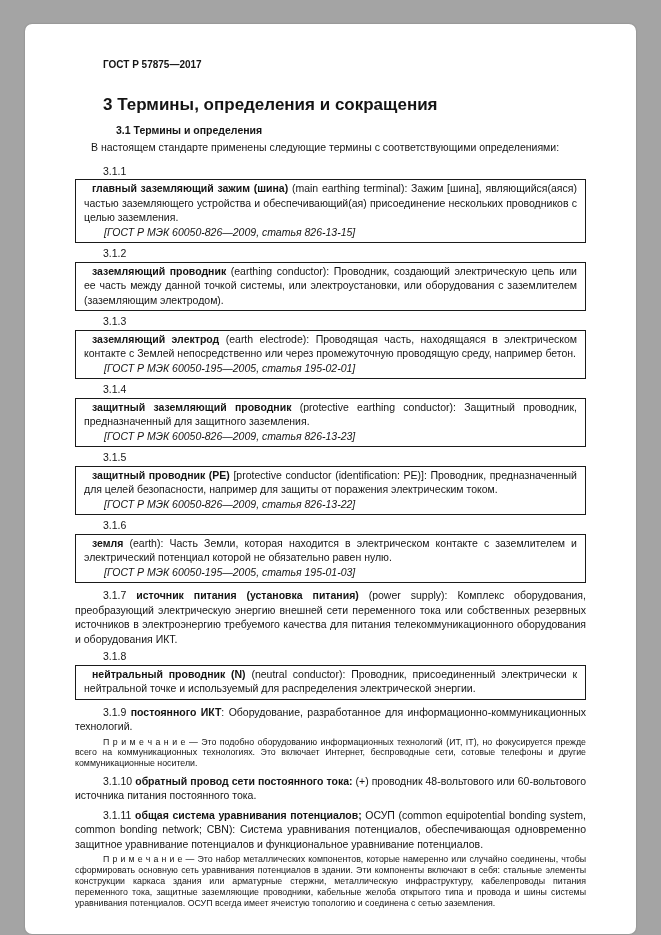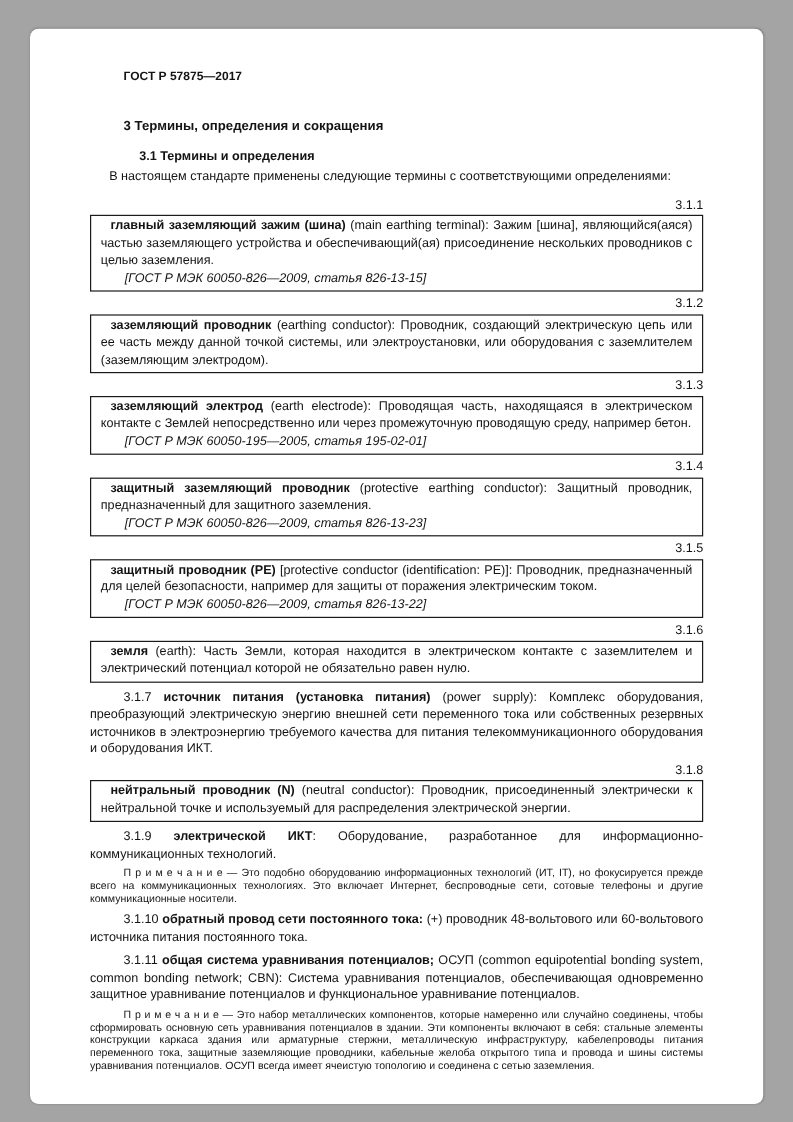--- a/index.html
+++ b/index.html
@@ -27,37 +27,36 @@
   }
   p { margin: 0; font-size: 10.5px; line-height: 14.5px; }
   b { font-weight: bold; }
   .doc-header {
     font-weight: bold;
     font-size: 10px;
     margin: 0 0 0 28px;
   }
   .section-title {
     font-weight: bold;
-    font-size: 11px;
+    font-size: 17px;
     line-height: 14px;
     margin: 25px 0 11px 28px;
   }
   .subsection-title {
     font-weight: bold;
     font-size: 10.5px;
     margin: 0 0 3px 41px;
   }
   .intro {
     text-indent: 16px;
     margin-bottom: 6px;
   }
   .term-number {
     text-indent: 28px;
     margin: 3px 0 1px 0;
-    text-align: right;
   }
   .term-box {
     border: 1px solid #1a1a1a;
     padding: 1px 8px 3px 8px;
     margin: 0 0 3px 0;
   }
   .term-def {
     text-align: justify;
     text-indent: 8px;
   }
@@ -108,26 +107,27 @@
         <p class="term-ref">[ГОСТ Р МЭК 60050-826—2009, статья 826-13-23]</p>
       </div>
       <p class="term-number">3.1.5</p>
       <div class="term-box">
         <p class="term-def"><b>защитный проводник (PE)</b> [protective conductor (identification: PE)]: Проводник, предназначенный для целей безопасности, например для защиты от поражения электрическим током.</p>
         <p class="term-ref">[ГОСТ Р МЭК 60050-826—2009, статья 826-13-22]</p>
       </div>
       <p class="term-number">3.1.6</p>
       <div class="term-box">
         <p class="term-def"><b>земля</b> (earth): Часть Земли, которая находится в электрическом контакте с заземлителем и электрический потенциал которой не обязательно равен нулю.</p>
+        <p class="term-ref">[ГОСТ Р МЭК 60050-195—2005, статья 195-01-03]</p>
       </div>
       <p class="term-inline">3.1.7 <b>источник питания (установка питания)</b> (power supply): Комплекс оборудования, преобразующий электрическую энергию внешней сети переменного тока или собственных резервных источников в электроэнергию требуемого качества для питания телекоммуникационного оборудования и оборудования ИКТ.</p>
       <p class="term-number">3.1.8</p>
       <div class="term-box">
         <p class="term-def"><b>нейтральный проводник (N)</b> (neutral conductor): Проводник, присоединенный электрически к нейтральной точке и используемый для распределения электрической энергии.</p>
       </div>
-      <p class="term-inline">3.1.9 <b>электрической ИКТ</b>: Оборудование, разработанное для информационно-коммуникационных технологий.</p>
+      <p class="term-inline">3.1.9 <b>постоянного ИКТ</b>: Оборудование, разработанное для информационно-коммуникационных технологий.</p>
       <p class="note">П р и м е ч а н и е  —  Это подобно оборудованию информационных технологий (ИТ, IT), но фокусируется прежде всего на коммуникационных технологиях. Это включает Интернет, беспроводные сети, сотовые телефоны и другие коммуникационные носители.</p>
       <p class="term-inline">3.1.10 <b>обратный провод сети постоянного тока:</b> (+) проводник 48-вольтового или 60-вольтового источника питания постоянного тока.</p>
       <p class="term-inline">3.1.11 <b>общая система уравнивания потенциалов;</b> ОСУП (common equipotential bonding system, common bonding network; CBN): Система уравнивания потенциалов, обеспечивающая одновременно защитное уравнивание потенциалов и функциональное уравнивание потенциалов.</p>
       <p class="note">П р и м е ч а н и е  —  Это набор металлических компонентов, которые намеренно или случайно соединены, чтобы сформировать основную сеть уравнивания потенциалов в здании. Эти компоненты включают в себя: стальные элементы конструкции каркаса здания или арматурные стержни, металлическую инфраструктуру, кабелепроводы питания переменного тока, защитные заземляющие проводники, кабельные желоба открытого типа и провода и шины системы уравнивания потенциалов. ОСУП всегда имеет ячеистую топологию и соединена с сетью заземления.</p>
     </div>
 
 </div>
 
 </body></html>

